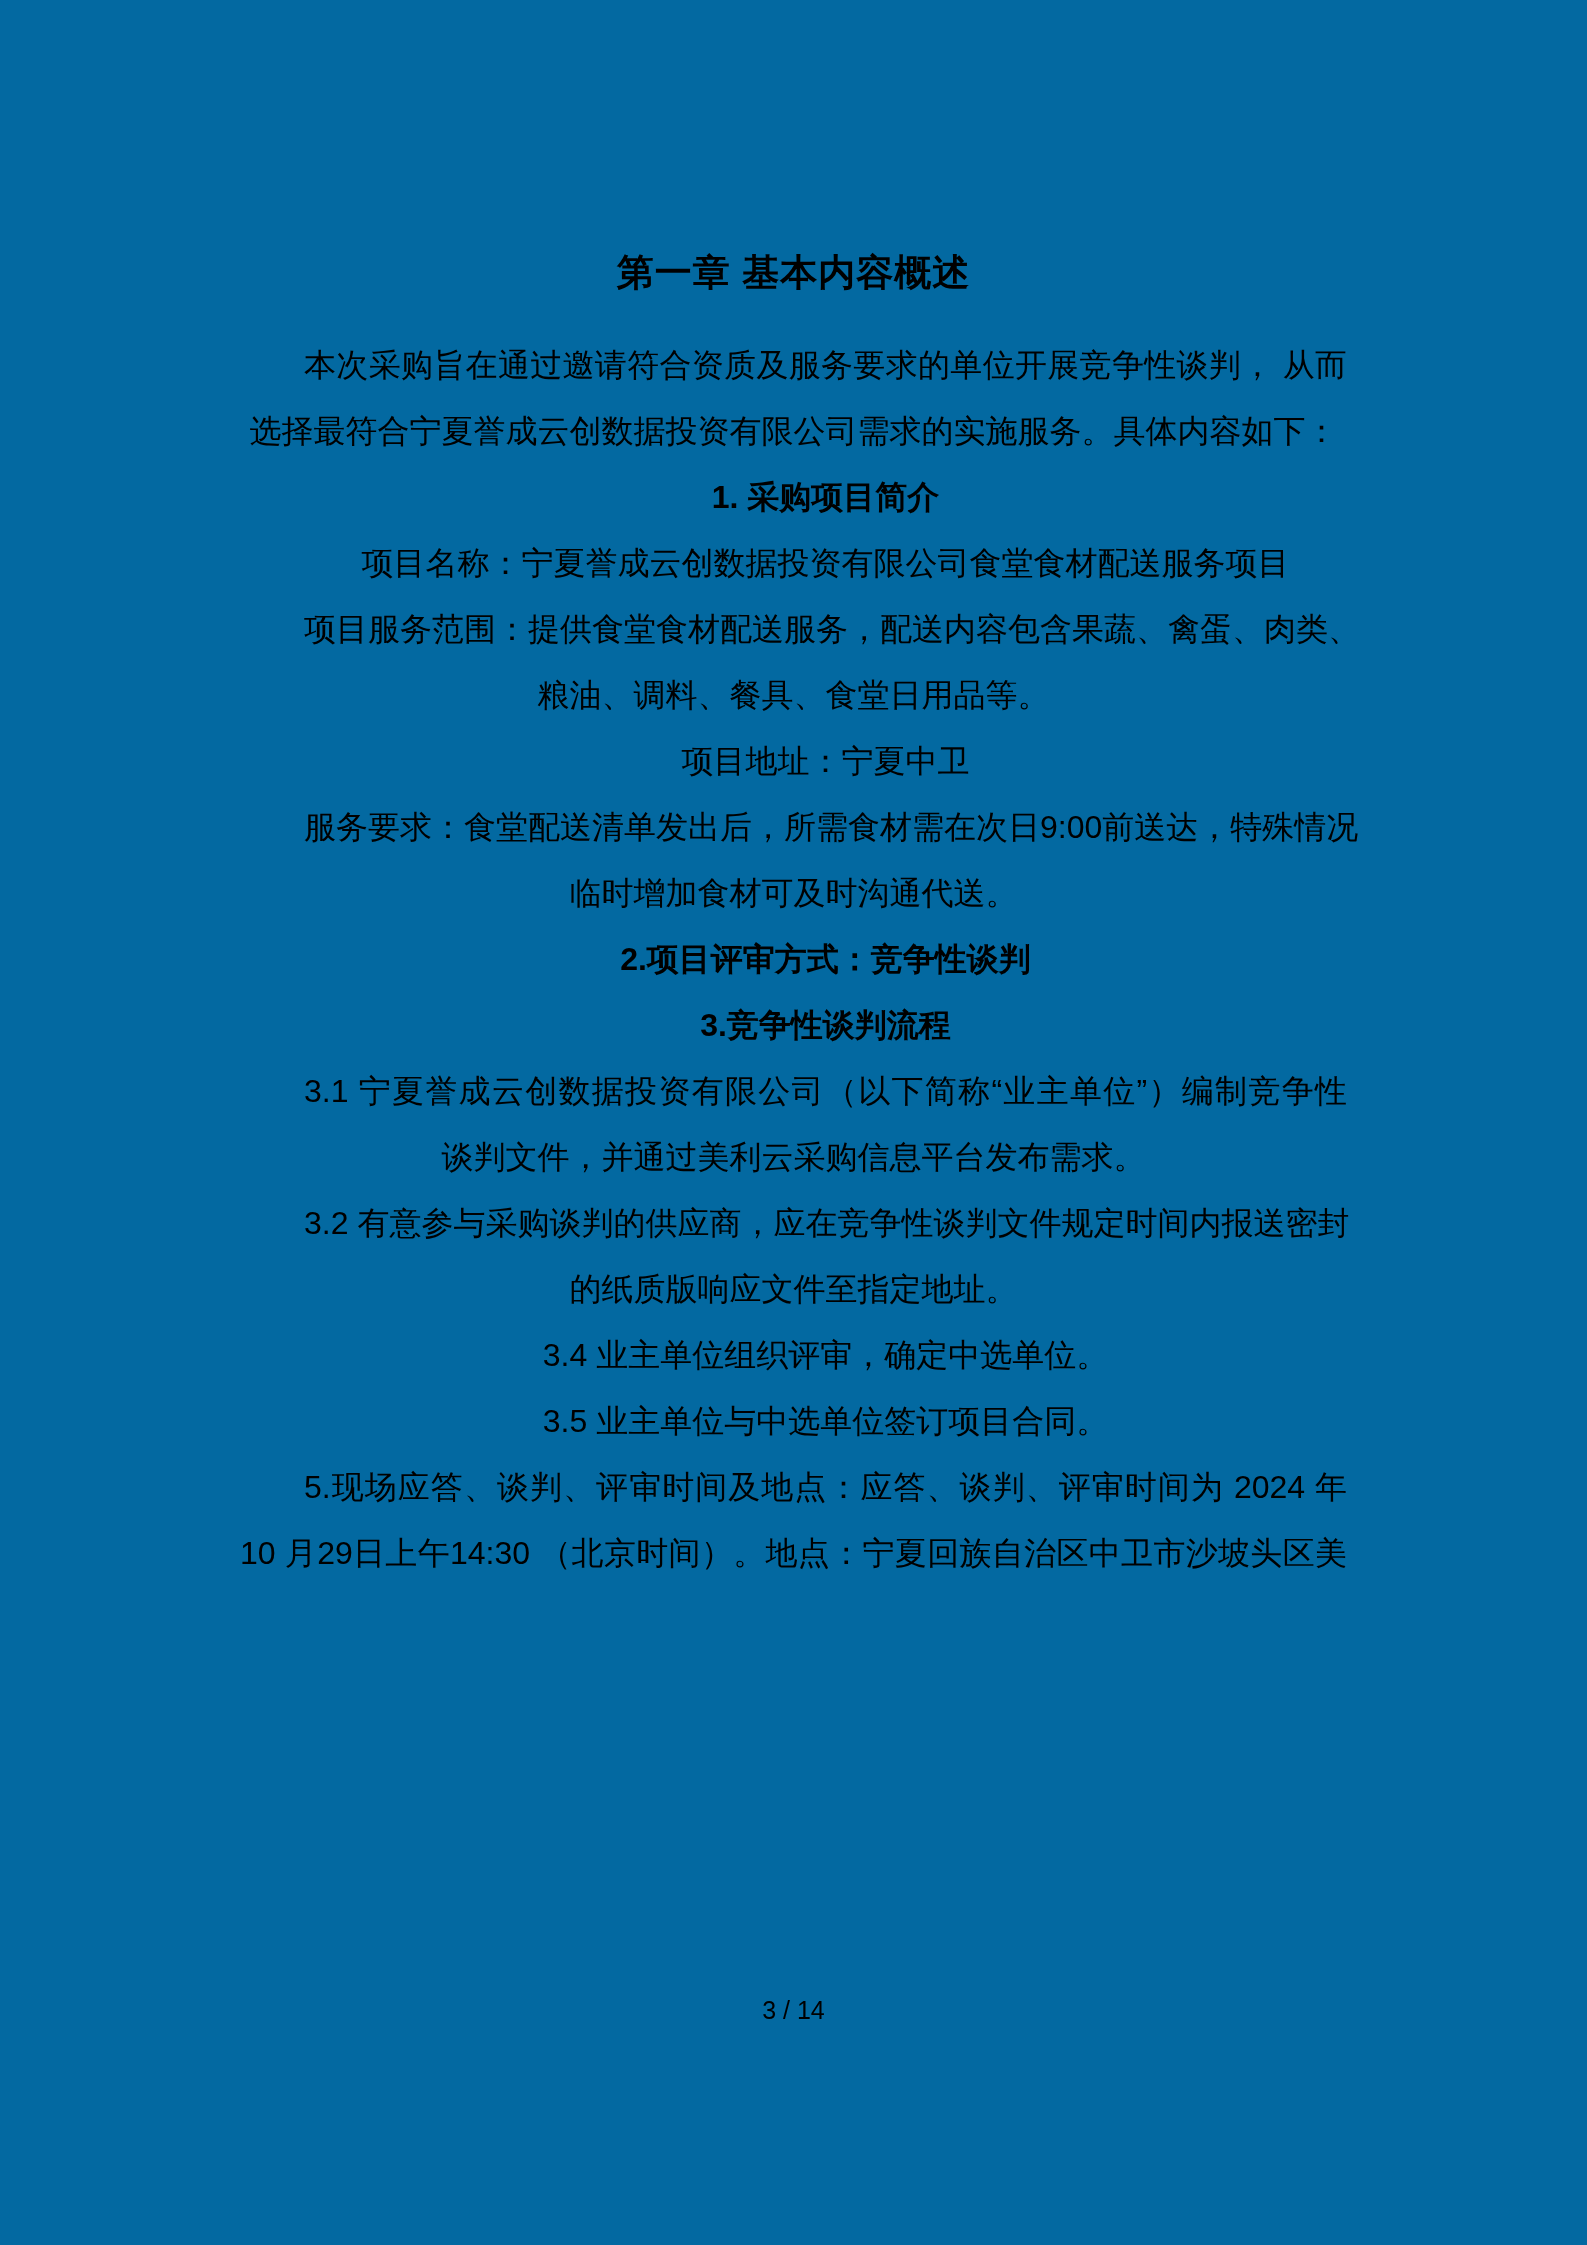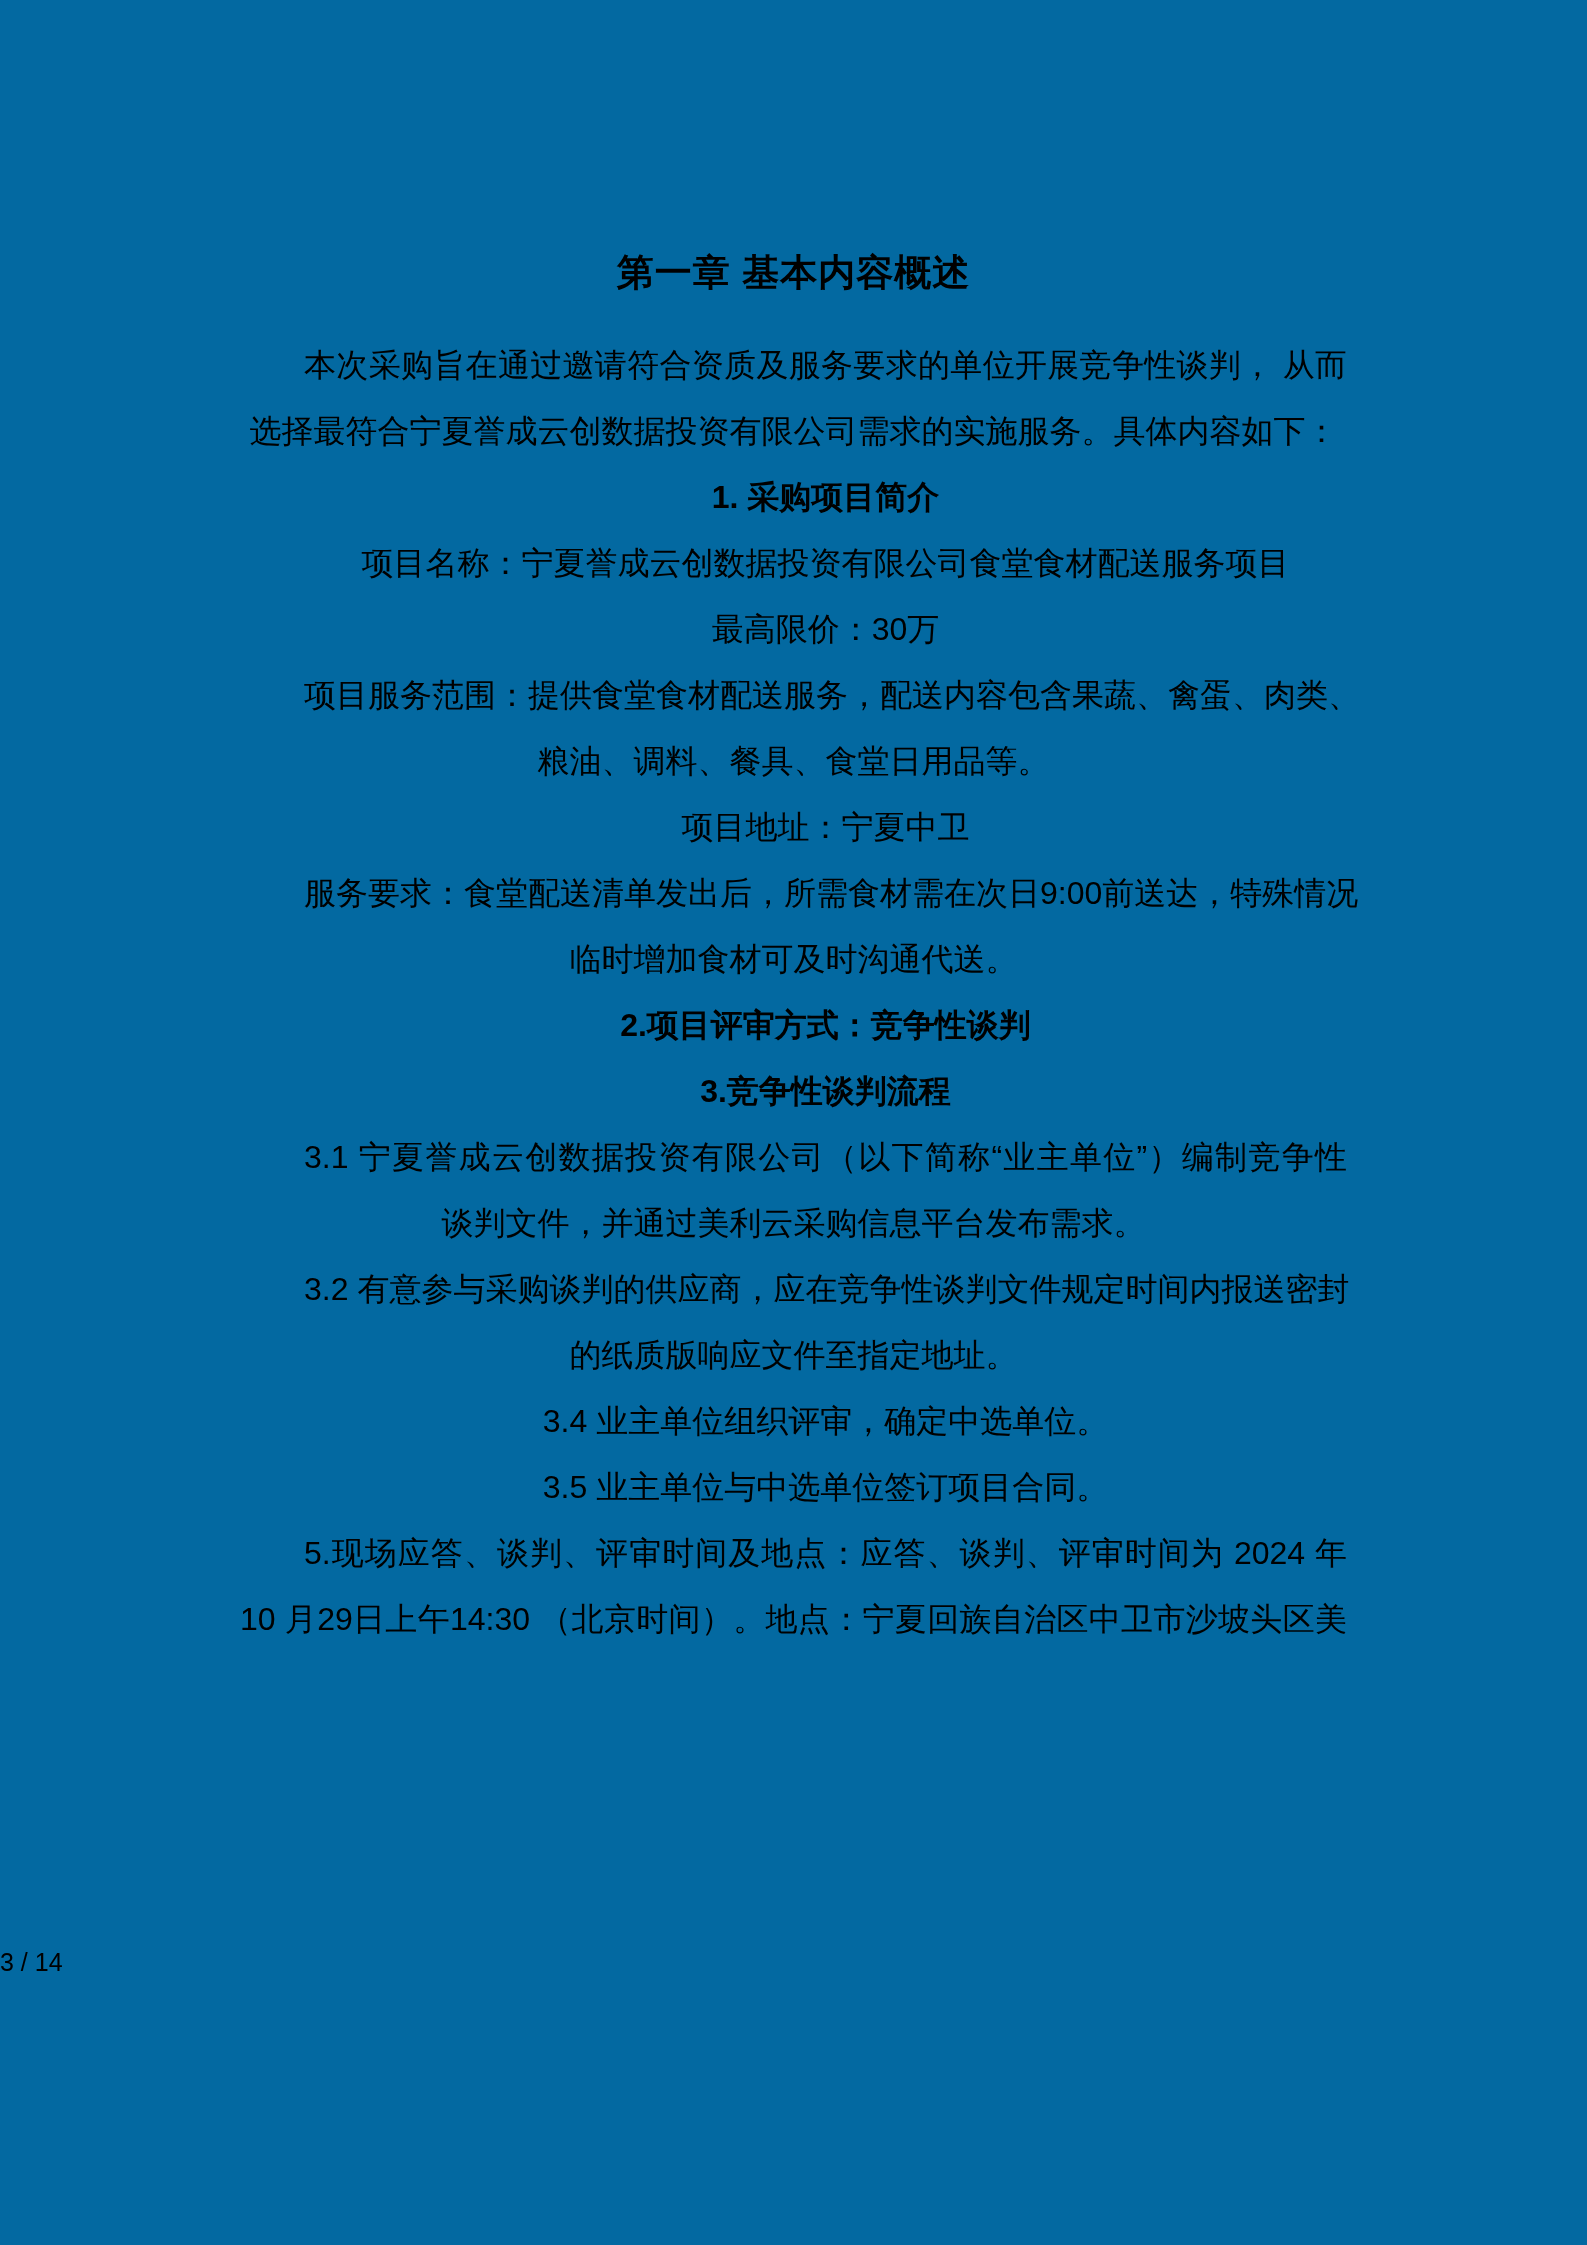--- a/index.html
+++ b/index.html
@@ -46,46 +46,44 @@
   }
   .line.j {
     text-align: justify;
     text-align-last: justify;
     text-justify: inter-character;
   }
   .line.indent { text-indent: 64px; }
   .para.bold .line { font-weight: bold; }
   .page-footer {
     position: absolute;
-    top: 1947px;
+    top: 1995px;
     left: 0;
     width: 100%;
+    text-align: center;
     font-size: 25px;
     line-height: 30px;
   }
 </style>
 </head>
 <body>
 
 <div class="page">
   <h1 class="doc-title">第一章 基本内容概述</h1>
 
   <div class="doc-body" id="doc-body">
       <div class="para">
         <div class="line j indent">本次采购旨在通过邀请符合资质及服务要求的单位开展竞争性谈判， 从而</div>
         <div class="line">选择最符合宁夏誉成云创数据投资有限公司需求的实施服务。具体内容如下：</div>
       </div>
       <div class="para bold">
         <div class="line indent">1. 采购项目简介</div>
       </div>
       <div class="para">
         <div class="line indent">项目名称：宁夏誉成云创数据投资有限公司食堂食材配送服务项目</div>
-      </div>
-      <div class="para">
-        <div class="line indent">最高限价：30万</div>
       </div>
       <div class="para">
         <div class="line j indent">项目服务范围：提供食堂食材配送服务，配送内容包含果蔬、禽蛋、肉类、</div>
         <div class="line">粮油、调料、餐具、食堂日用品等。</div>
       </div>
       <div class="para">
         <div class="line indent">项目地址：宁夏中卫</div>
       </div>
       <div class="para">
         <div class="line j indent">服务要求：食堂配送清单发出后，所需食材需在次日9:00前送达，特殊情况</div>

